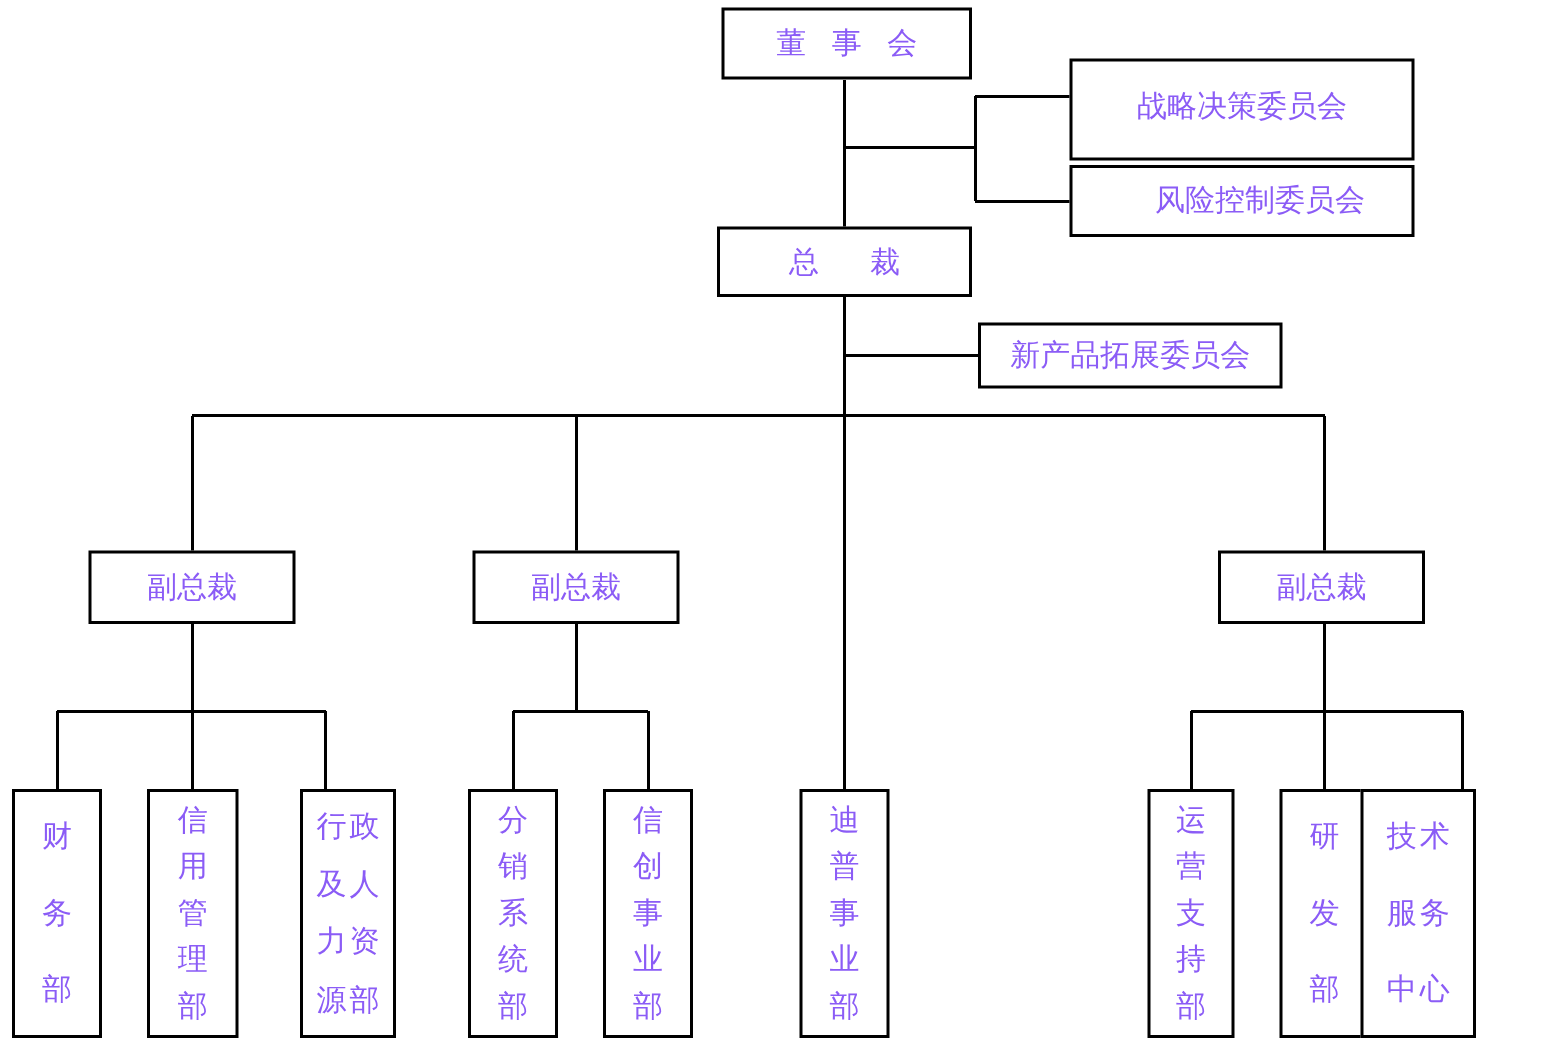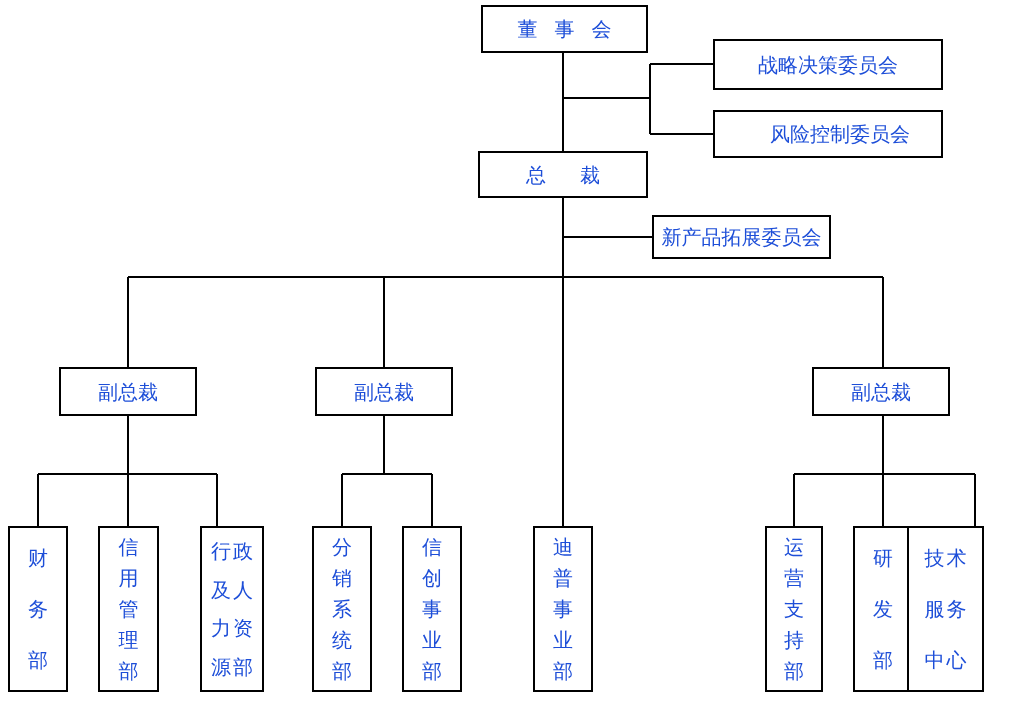--- a/index.html
+++ b/index.html
@@ -15,21 +15,21 @@
   .wires {
     position: absolute;
     left: 0; top: 0;
     width: 1035px; height: 706px;
   }
   .node {
     position: absolute;
     box-sizing: border-box;
     background: #ffffff;
     border: 2px solid #000000;
-    color: #1d4ed8;
+    color: #8b5cf6;
   }
   .hnode {
     display: flex;
     align-items: center;
     justify-content: center;
     font-size: 20px;
     line-height: 1;
     white-space: nowrap;
   }
   .vnode {
@@ -68,33 +68,33 @@
     <path d="M883 277 V367"></path>
     <path d="M128 416 V474 M38 474 H217 M38 474 V526 M128 474 V526 M217 474 V526"></path>
     <path d="M384 416 V474 M342 474 H432 M342 474 V526 M432 474 V526"></path>
     <path d="M883 416 V474 M794 474 H975 M794 474 V526 M883 474 V526 M975 474 V526"></path>
   </svg>
 
   <div class="node hnode" style="left:481px;top:5px;width:167px;height:48px;">
     <span class="spaced-sm">董事会</span>
   </div>
 
-  <div class="node hnode" style="left:713px;top:39px;width:230px;height:51px;">
+  <div class="node hnode" style="left:713px;top:39px;width:230px;height:68px;font-family:Liberation Mono, monospace;">
     <span>战略决策委员会</span>
   </div>
 
   <div class="node hnode" style="left:713px;top:110px;width:230px;height:48px;padding-left:24px;">
     <span>风险控制委员会</span>
   </div>
 
   <div class="node hnode" style="left:478px;top:151px;width:170px;height:47px;justify-content:center;">
     <span class="spaced-lg">总裁</span>
   </div>
 
-  <div class="node hnode" style="left:652px;top:215px;width:179px;height:44px;">
+  <div class="node hnode" style="left:652px;top:215px;width:203px;height:44px;">
     <span>新产品拓展委员会</span>
   </div>
 
   <div class="node hnode" style="left:59px;top:367px;width:138px;height:49px;">
     <span>副总裁</span>
   </div>
 
   <div class="node hnode" style="left:315px;top:367px;width:138px;height:49px;">
     <span>副总裁</span>
   </div>

